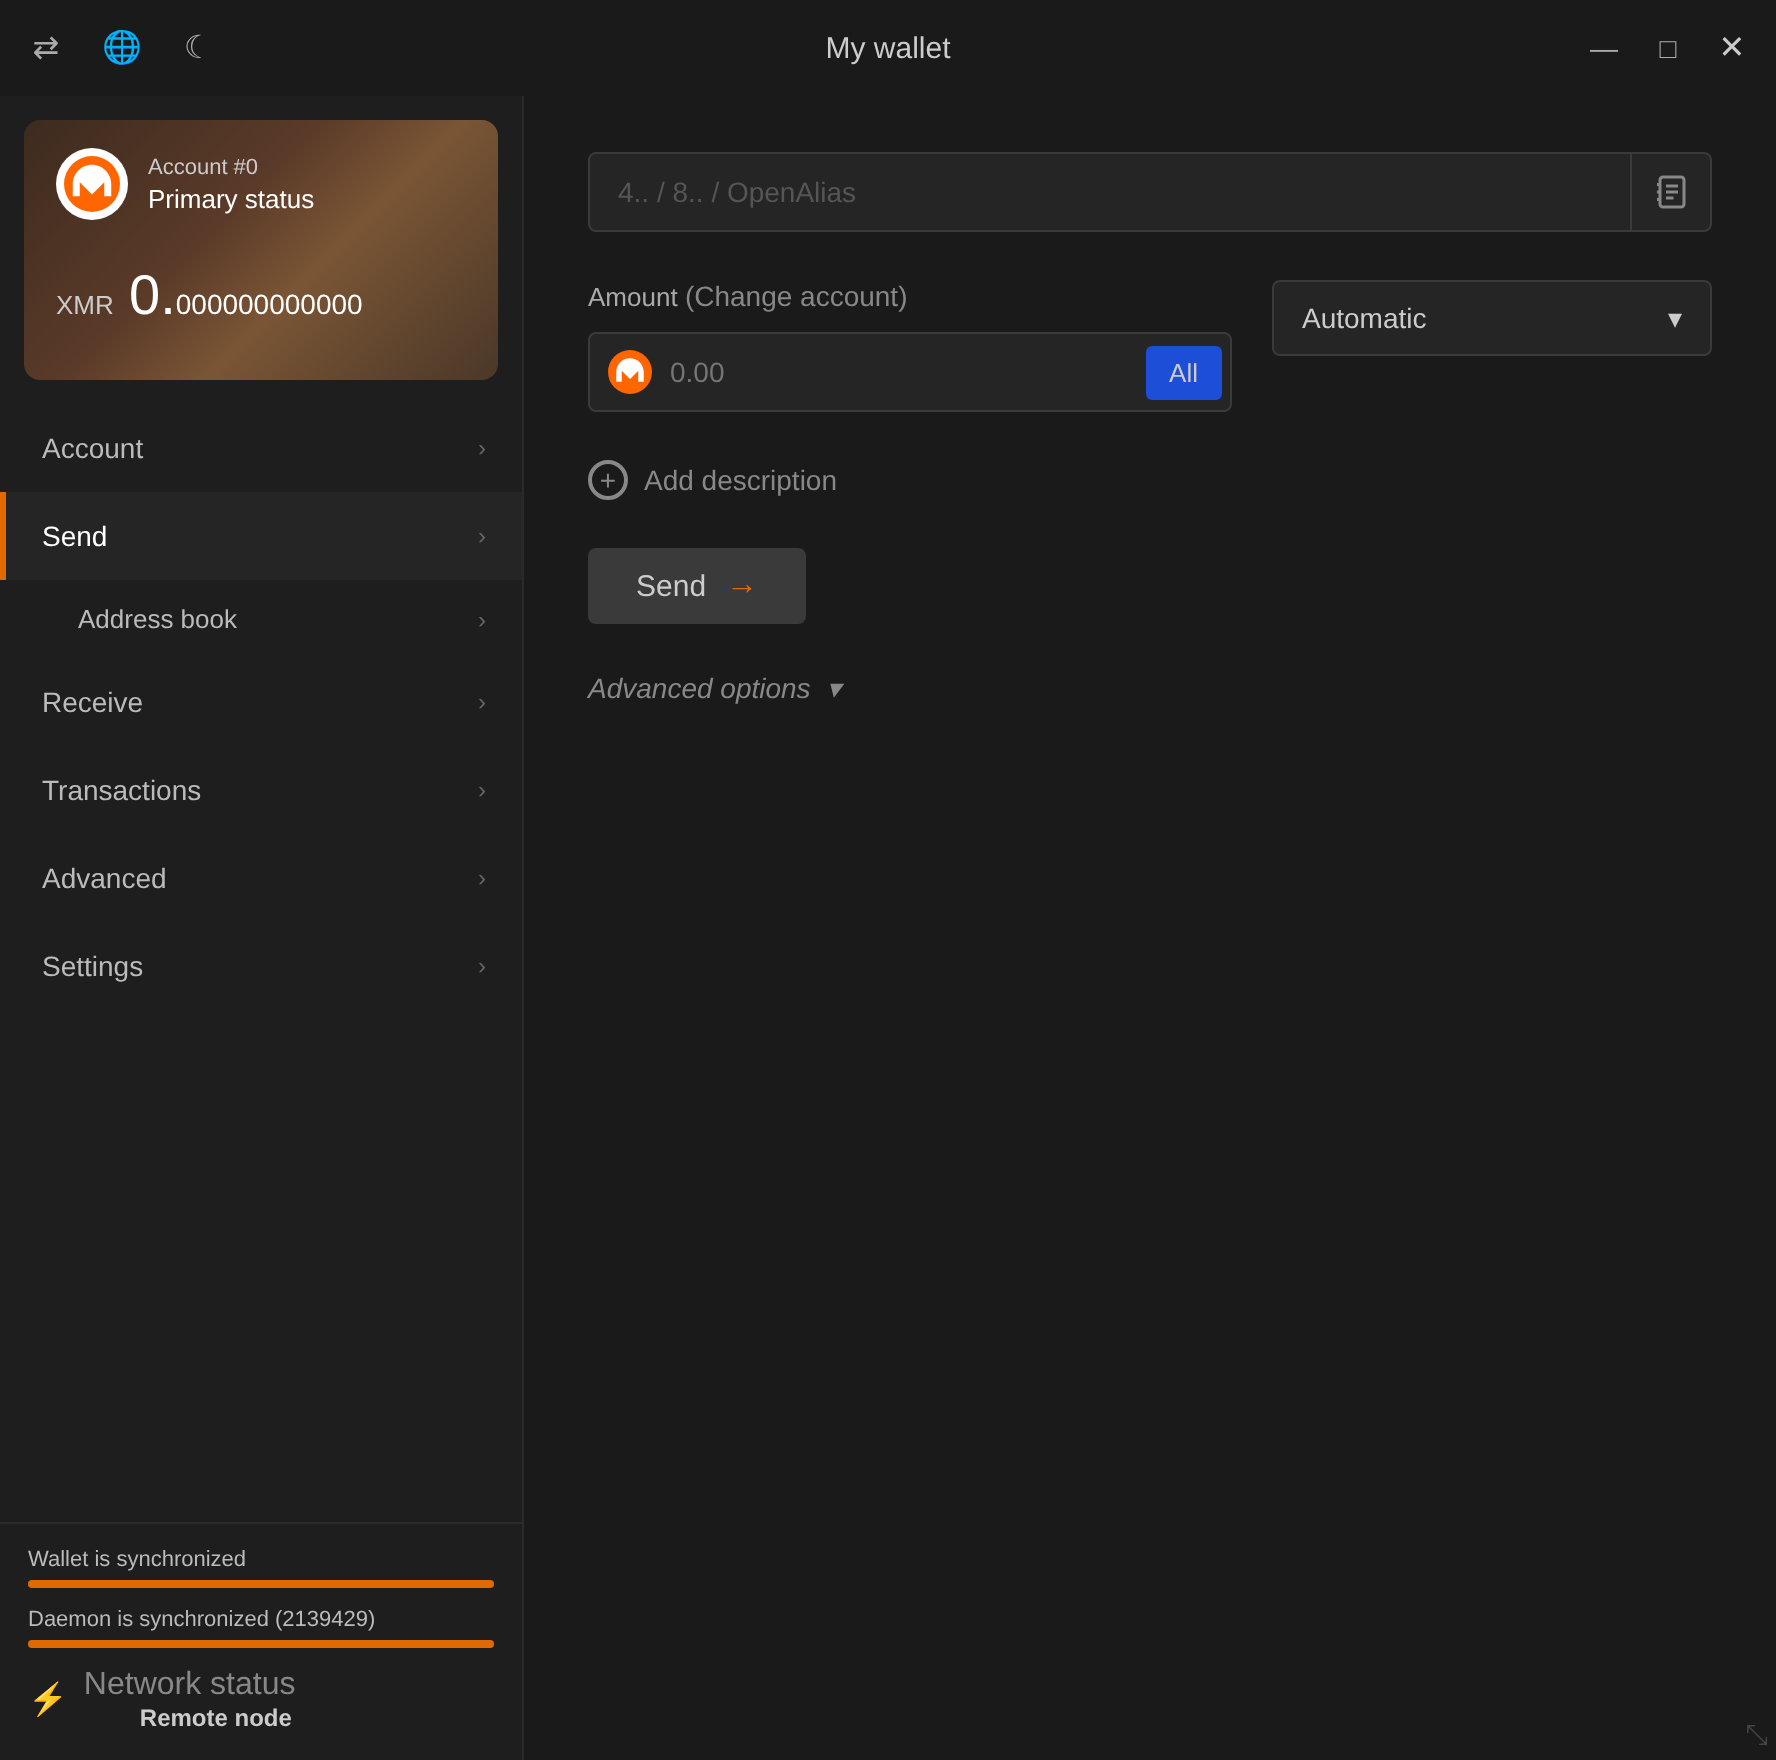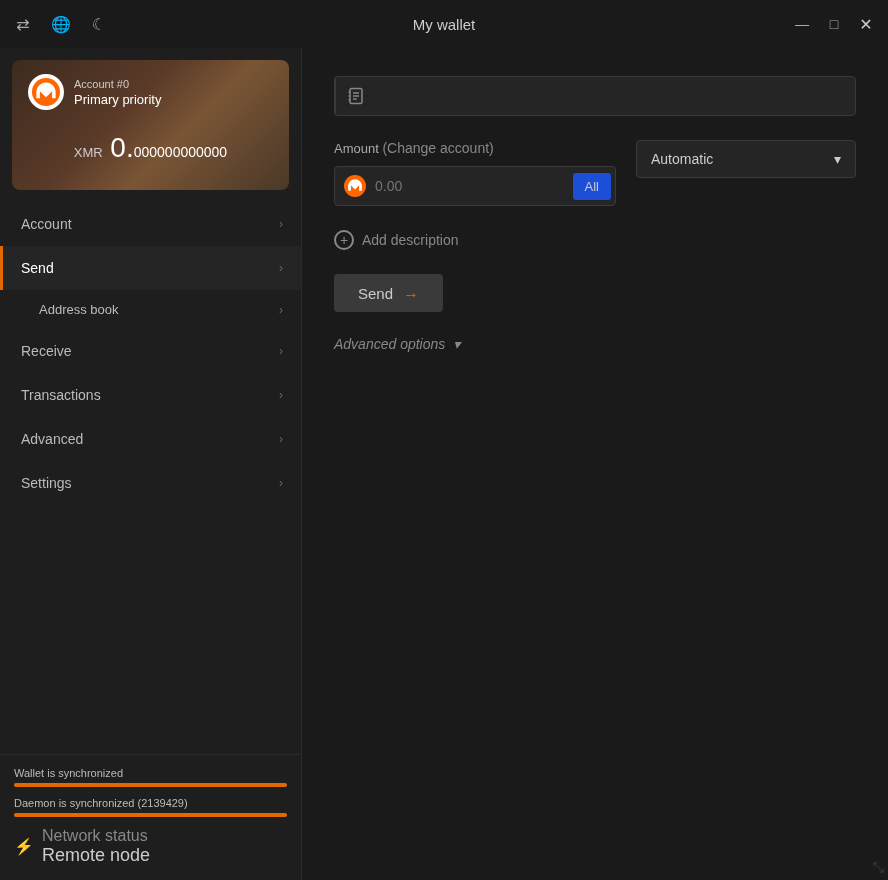--- a/index.html
+++ b/index.html
@@ -65,21 +65,21 @@
     .titlebar-btn.close { color: #ccc; font-size: 16px; }
 
     
     .main-layout {
       display: flex;
       height: calc(880px - 48px);
     }
 
     
     .sidebar {
-      width: 302px;
+      width: 262px;
       background: #1e1e1e;
       display: flex;
       flex-direction: column;
       flex-shrink: 0;
       border-right: 1px solid #2a2a2a;
     }
 
     
     .account-card {
       margin: 12px;
@@ -114,21 +114,20 @@
       margin-bottom: 2px;
     }
     .account-name {
       font-size: 13px;
       color: #fff;
       font-weight: 500;
     }
     .account-balance {
       font-size: 13px;
       color: #ccc;
-      text-align: center;
     }
     .account-balance .currency {
       font-size: 13px;
       color: #ccc;
       margin-right: 4px;
     }
     .account-balance .amount-large {
       font-size: 28px;
       color: #fff;
       font-weight: 300;
@@ -209,23 +208,24 @@
     .bolt-icon {
       color: #e06a00;
       font-size: 16px;
     }
     .network-text {}
     .network-text-label {
       font-size: 16px;
       color: #888;
     }
     .network-text-value {
-      font-size: 18px;
-      color: #ccc;
-      font-weight: 400;
+      font-size: 12px;
+      color: #ccc;
+      font-weight: 700;
+      margin-left: 28px;
     }
 
     
     .main-content {
       flex: 1;
       background: #1a1a1a;
       padding: 28px 32px 28px 32px;
       overflow-y: auto;
     }
 
@@ -418,21 +418,21 @@
     <div class="account-card">
       <div class="account-card-top">
         <div class="monero-logo">
           <svg viewBox="0 0 64 64" xmlns="http://www.w3.org/2000/svg">
             <circle cx="32" cy="32" r="32" fill="#FF6600"></circle>
             <path d="M32 10 C20 10 10 20 10 32 L10 46 L18 46 L18 30 L32 44 L46 30 L46 46 L54 46 L54 32 C54 20 44 10 32 10Z" fill="white"></path>
           </svg>
         </div>
         <div class="account-name-block">
           <div class="account-number">Account #0</div>
-          <div class="account-name">Primary priority</div>
+          <div class="account-name">Primary status</div>
         </div>
       </div>
       <div class="account-balance">
         <span class="currency">XMR</span>
         <span class="amount-large">0.</span><span class="amount-small">000000000000</span>
       </div>
     </div>
 
     <div class="nav-list">
       <div class="nav-item">
@@ -480,20 +480,21 @@
           <div class="network-text-label">Network status</div>
           <div class="network-text-value">Remote node</div>
         </div>
       </div>
     </div>
   </div>
 
   <div class="main-content">
 
     <div class="address-input-wrap">
+      <input class="address-input" type="text" placeholder="4.. / 8.. / OpenAlias" style="">
       <div class="address-book-btn" title="Address book">
         <svg width="18" height="18" viewBox="0 0 24 24" fill="none" stroke="#888" stroke-width="2">
           <rect x="4" y="2" width="16" height="20" rx="2"></rect>
           <line x1="8" y1="8" x2="16" y2="8"></line>
           <line x1="8" y1="12" x2="16" y2="12"></line>
           <line x1="8" y1="16" x2="13" y2="16"></line>
           <line x1="2" y1="7" x2="4" y2="7"></line>
           <line x1="2" y1="12" x2="4" y2="12"></line>
           <line x1="2" y1="17" x2="4" y2="17"></line>
         </svg>

